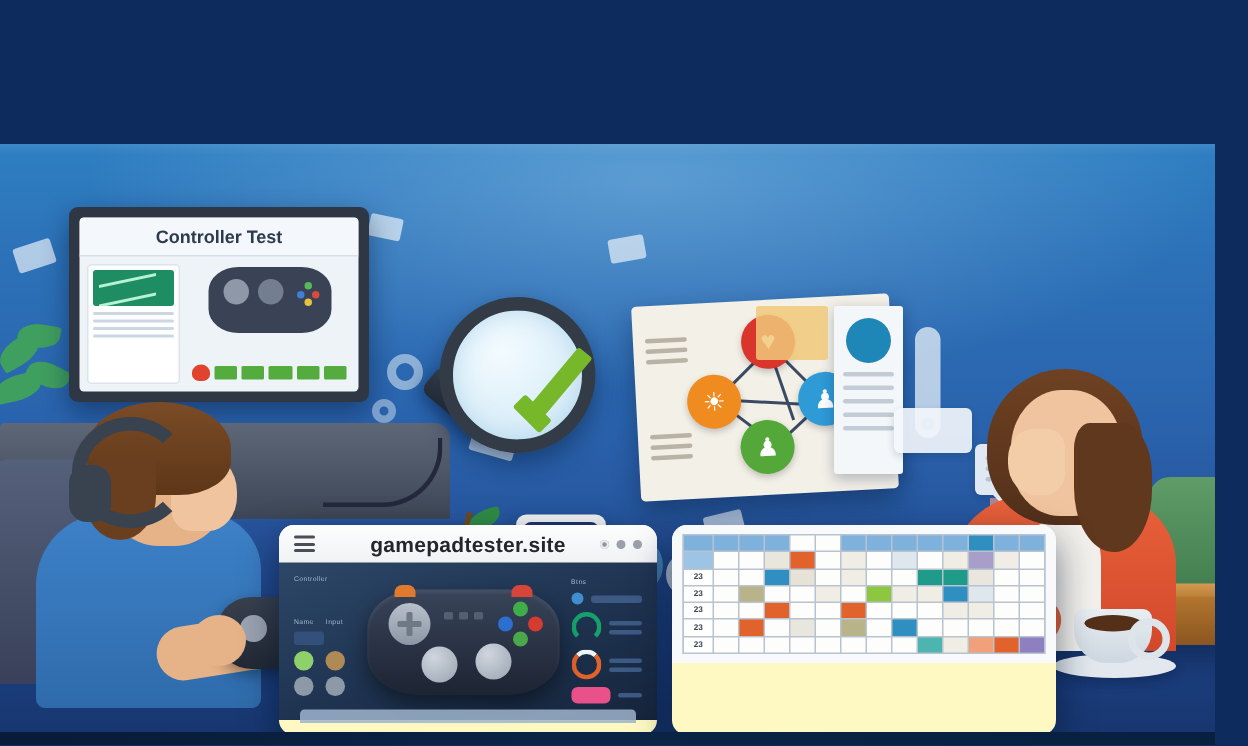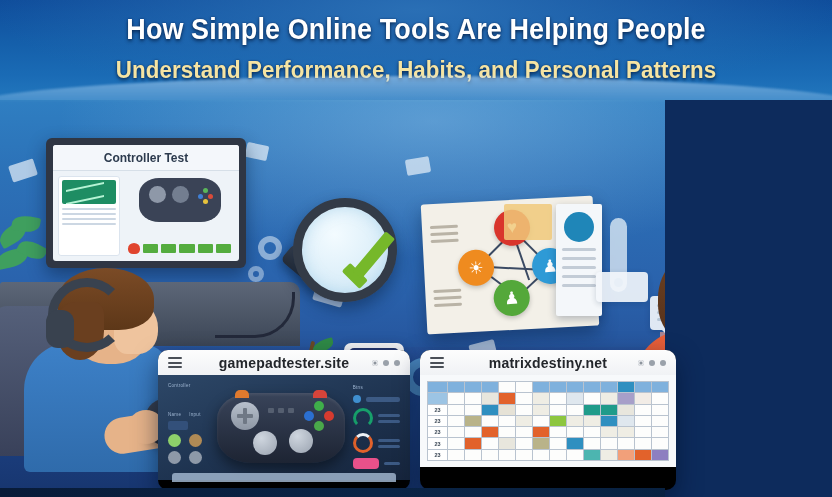--- a/index.html
+++ b/index.html
@@ -28,21 +28,21 @@
     transform:scaleX(.93); transform-origin:50% 50%;
     text-shadow:0 2px 4px rgba(4,28,64,.75), 0 0 2px rgba(4,28,64,.5);
   }
   .hd-line2 {
     top:56px; font-size:24px; font-weight:bold; color:#f5e4a3; letter-spacing:.1px;
     transform:scaleX(.93); transform-origin:50% 50%;
     text-shadow:0 2px 4px rgba(4,28,64,.8), 0 0 2px rgba(4,28,64,.5);
   }
 
   
-  .scene { position:absolute; left:0; top:96px; width:665px; height:401px; overflow:hidden;
+  .scene { position:absolute; left:0; top:96px; width:810px; height:401px; overflow:hidden;
     background:linear-gradient(180deg,#2f7fc2 0%,#2c72b8 18%,#2a63ad 46%,#244f96 72%,#1d3f7e 100%); }
   .wall-glow { position:absolute; left:0; top:0; width:832px; height:210px;
     background:radial-gradient(ellipse 520px 190px at 52% 12%, rgba(160,205,240,.40), rgba(160,205,240,0) 72%); }
   .arc-top { position:absolute; left:-5%; top:-54px; width:110%; height:90px; border-radius:50%;
     background:linear-gradient(180deg, rgba(214,236,255,.75), rgba(214,236,255,0) 68%); filter:blur(1px); }
   .floor { position:absolute; left:0; bottom:0; width:832px; height:150px;
     background:linear-gradient(180deg,#27539b 0%,#1e4488 40%,#17356e 100%); }
   .bottom-strip { position:absolute; left:0; bottom:0; width:832px; height:9px;
     background:linear-gradient(90deg,#081b38,#0a2446 45%,#07203f 100%); z-index:60; }
 
@@ -232,22 +232,22 @@
   .saucer { position:absolute; left:702px; top:340px; width:82px; height:16px;
     background:#e2e8ee; border-radius:50%; box-shadow:0 3px 7px rgba(6,20,45,.3); }
   .cup2 { position:absolute; left:516px; top:300px; width:34px; height:24px;
     background:#e07a52; border-radius:4px 4px 14px 14px; }
   .cup2:after{ content:""; position:absolute; right:-9px; top:4px; width:13px; height:13px;
     border:4px solid #e07a52; border-radius:50%; }
   .saucer2 { position:absolute; left:507px; top:321px; width:54px; height:11px;
     background:#ecd8cc; border-radius:50%; }
 
   
-  .win { position:absolute; background:#000000; border-radius:10px; overflow:hidden;
-    box-shadow:0 10px 24px rgba(3,16,40,.55); z-index:50; }
+  .win { position:absolute; background:#fef9c3; border-radius:10px; overflow:hidden;
+    box-shadow:0 10px 24px rgba(3,16,40,.55); z-index:50;margin-left:28px; }
   .win-bar { height:25px; background:linear-gradient(180deg,#fdfdfd,#f0f2f5);
     display:flex; align-items:center; padding:0 10px; position:relative; }
   .burger { width:14px; height:11px; display:flex; flex-direction:column; justify-content:space-between; }
   .burger i { height:2px; background:#4a4f57; border-radius:1px; }
   .win-url { position:absolute; left:0; width:100%; text-align:center;
     font-size:14px; font-weight:bold; color:#23262b; letter-spacing:.2px; }
   .win-dots { margin-left:auto; display:flex; gap:5px; align-items:center; z-index:2; }
   .win-dots span { width:6px; height:6px; border-radius:50%; background:#9aa1aa; }
   .win-dots span:first-child { background:#8d949d; box-shadow:inset 0 0 0 1.5px #e9ebee; }
 
@@ -296,24 +296,20 @@
   .mx-c { background:#fdfdfc; font-size:4.5px; color:#5e6b79;
     display:flex; align-items:center; justify-content:center; overflow:hidden; }
   .mx-h { background:#7fb1dd; }
   .mx-rh { background:#ffffff; font-size:5.5px; color:#3c4856; font-weight:bold; }
 </style>
 </head>
 <body>
 
 <div class="stage">
 
-  <div class="header">
-    <div class="hd-line1">How Simple Online Tools Are Helping People</div>
-    <div class="hd-line2">Understand Performance, Habits, and Personal Patterns</div>
-  </div>
 
   <div class="scene">
     <div class="wall-glow"></div>
     <div class="arc-top"></div>
     <div class="floor"></div>
 
     <div class="paper" style="left:10px;top:66px;width:26px;height:17px;transform:rotate(-18deg);"></div>
     <div class="paper" style="left:246px;top:48px;width:22px;height:15px;transform:rotate(12deg);"></div>
     <div class="paper" style="left:406px;top:62px;width:24px;height:16px;transform:rotate(-10deg);"></div>
     <div class="paper" style="left:314px;top:190px;width:30px;height:18px;transform:rotate(16deg);"></div>
@@ -586,33 +582,20 @@
           <div class="gp-bars">
               <i></i>
             </div>
         </div>
       </div>
       <div class="gp-foot"></div>
     </div>
   </div>
 
   <div class="win" style="left:420px;top:350px;width:256px;height:140px;">
-    <div class="win-bar">
-      <div class="burger">
-          <i></i>
-          <i></i>
-          <i></i>
-        </div>
-      <div class="win-url">matrixdestiny.net</div>
-      <div class="win-dots">
-        <span></span>
-          <span></span>
-          <span></span>
-      </div>
-    </div>
     <div class="mx-body">
       <div class="mx-grid">
 
         <div class="mx-c mx-h"></div>
         <div class="mx-c mx-h"></div>
         <div class="mx-c mx-h"></div>
         <div class="mx-c mx-h"></div>
         <div class="mx-c"></div>
         <div class="mx-c"></div>
         <div class="mx-c mx-h"></div>

